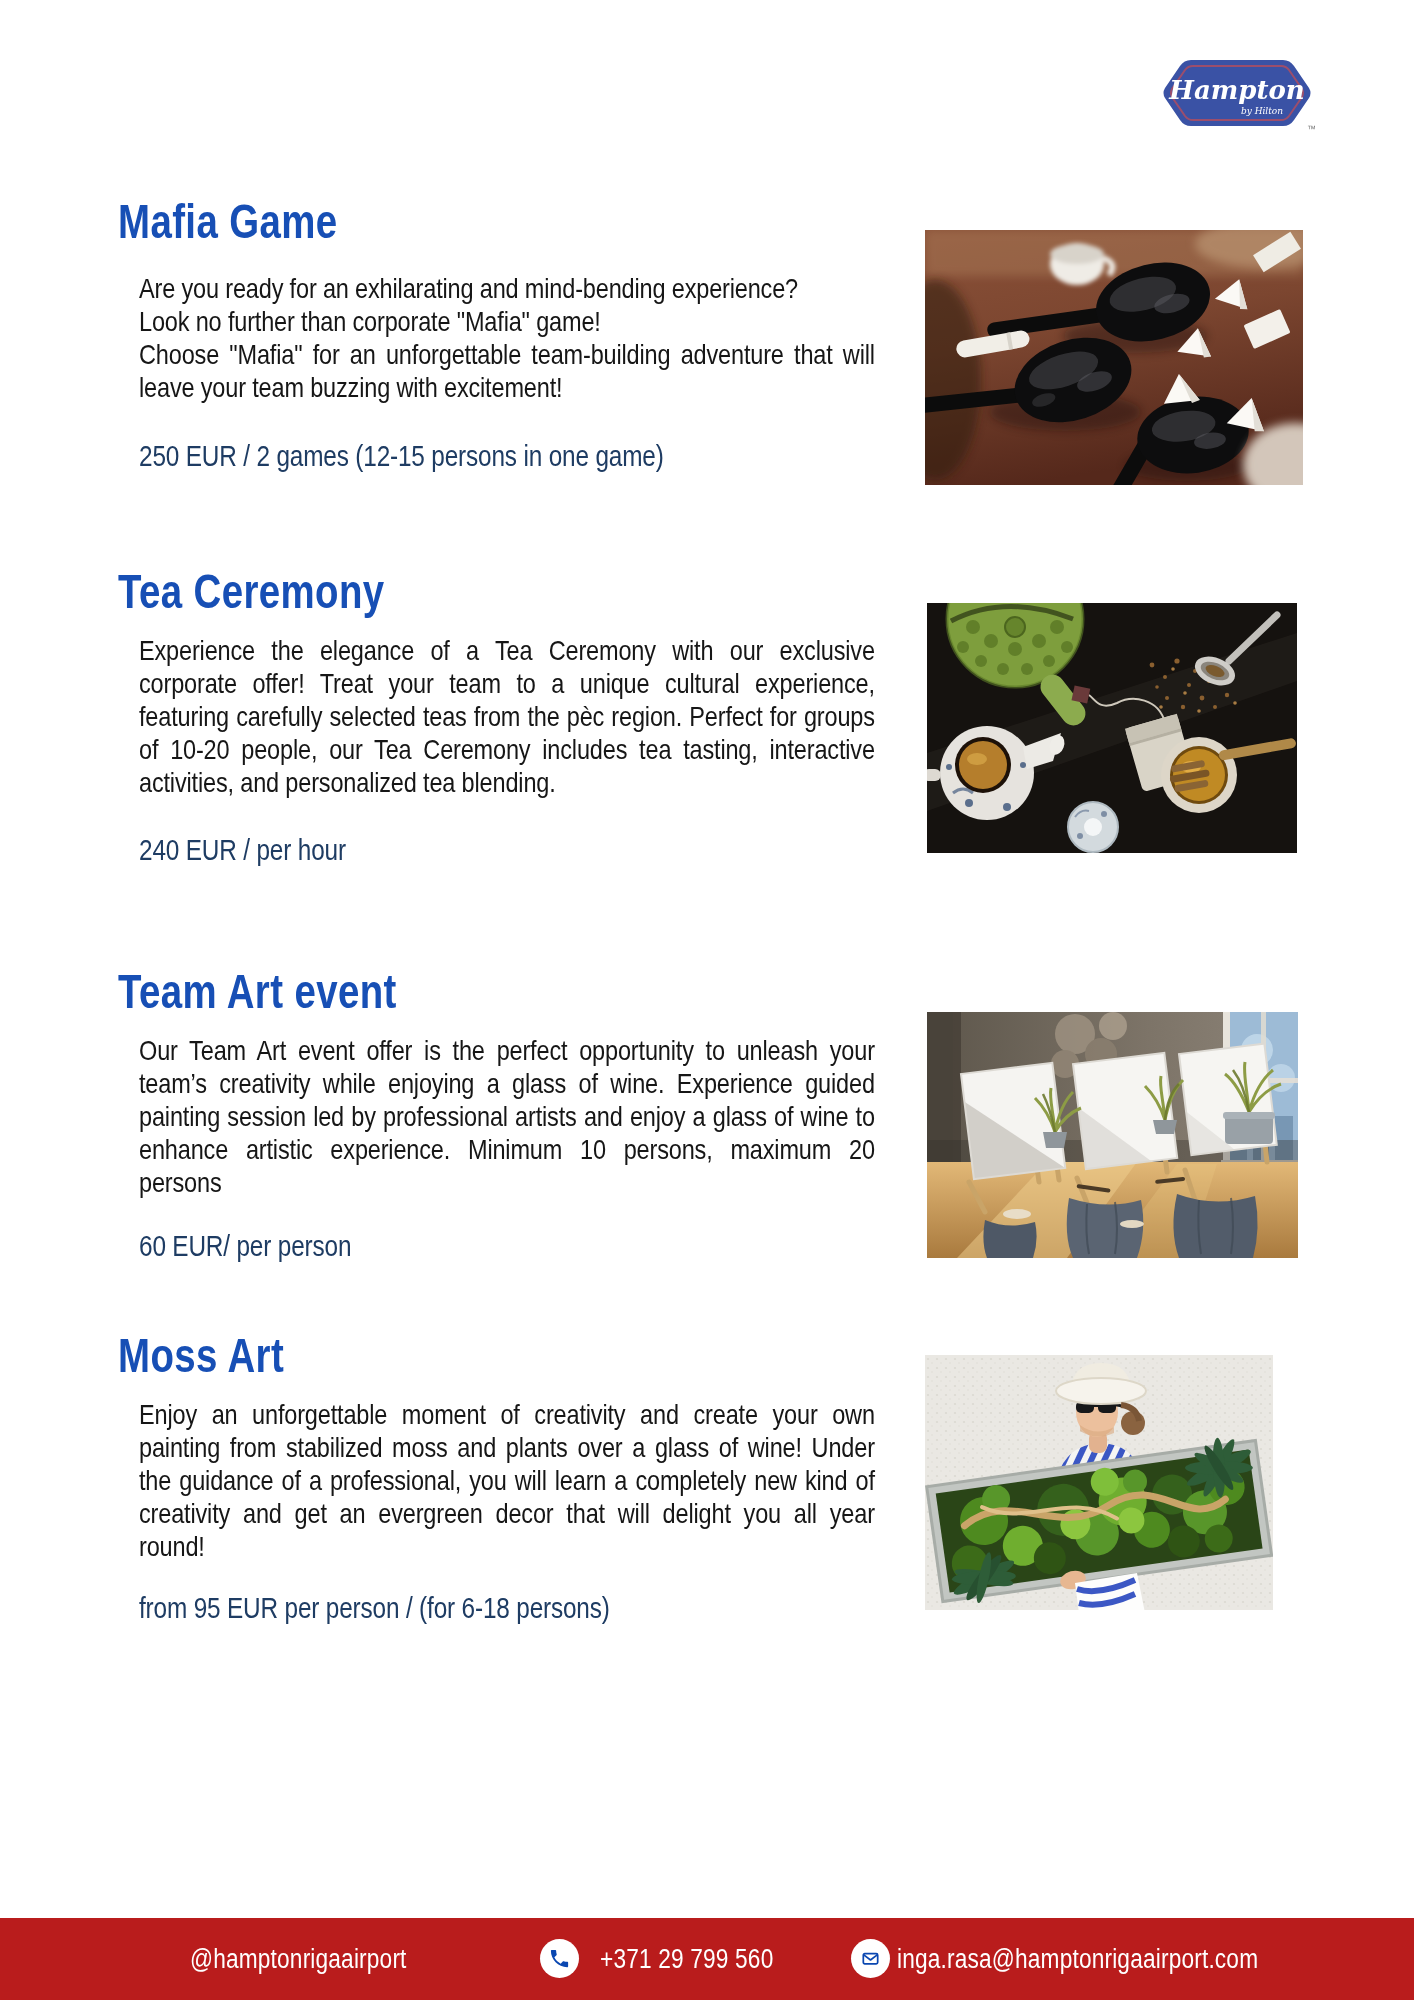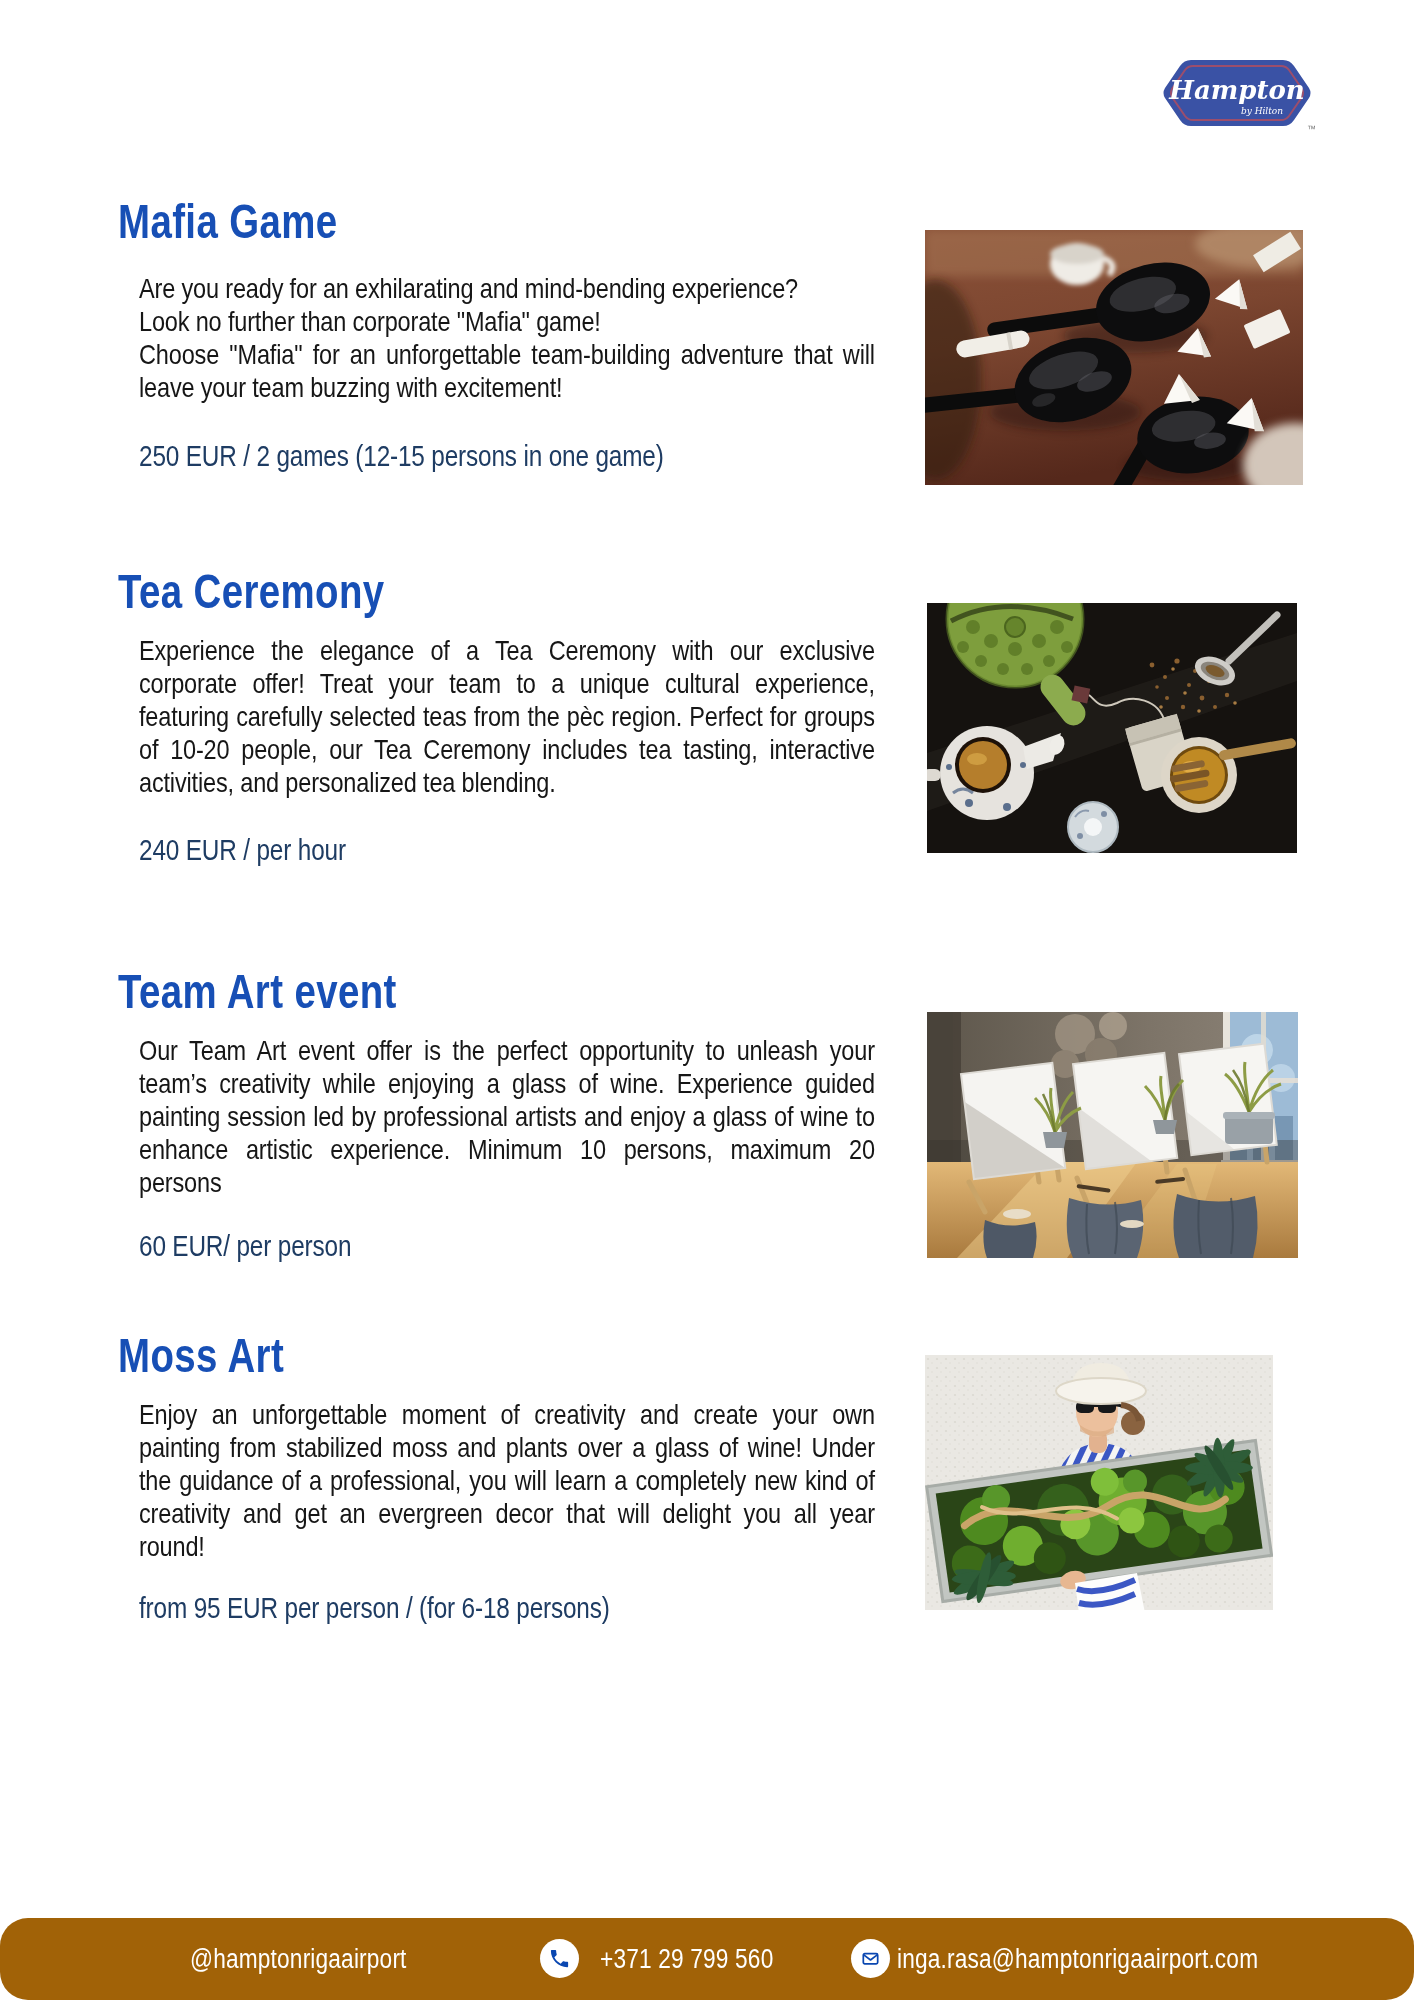--- a/index.html
+++ b/index.html
@@ -16,21 +16,21 @@
   .sec-price{position:absolute;left:139px;margin:0;font-size:29px;color:#1e3c63;
              white-space:nowrap;transform:scaleX(0.84);transform-origin:0 0;letter-spacing:-0.2px;}
 
   .photo{position:absolute;margin:0;padding:0;overflow:hidden;}
   .photo svg{display:block;width:100%;height:100%;}
 
   .logo{position:absolute;left:1162px;top:54px;width:150px;height:84px;}
   .logo svg{display:block;width:150px;height:78px;}
   .logo-tm{position:absolute;right:-4px;bottom:4px;font-size:9px;color:#7a7a7a;}
 
-  .footer{position:absolute;left:0;top:1918px;width:1414px;height:82px;background:#a16207;border-radius:28px;}
+  .footer{position:absolute;left:0;top:1918px;width:1414px;height:82px;background:#b91c1c;}
   .footer .txt{position:absolute;top:50%;transform:translateY(-50%) scaleX(0.84);
                transform-origin:0 50%;color:#ffffff;font-size:27px;white-space:nowrap;
                letter-spacing:0.2px;}
   .social{left:190px;}
   .phone-num{left:600px;}
   .email{left:897px;}
   .circle{position:absolute;top:21px;width:39px;height:39px;border-radius:50%;background:#ffffff;
           display:flex;align-items:center;justify-content:center;}
   .circle svg{width:23px;height:23px;display:block;}
   .c-phone{left:540px;}

